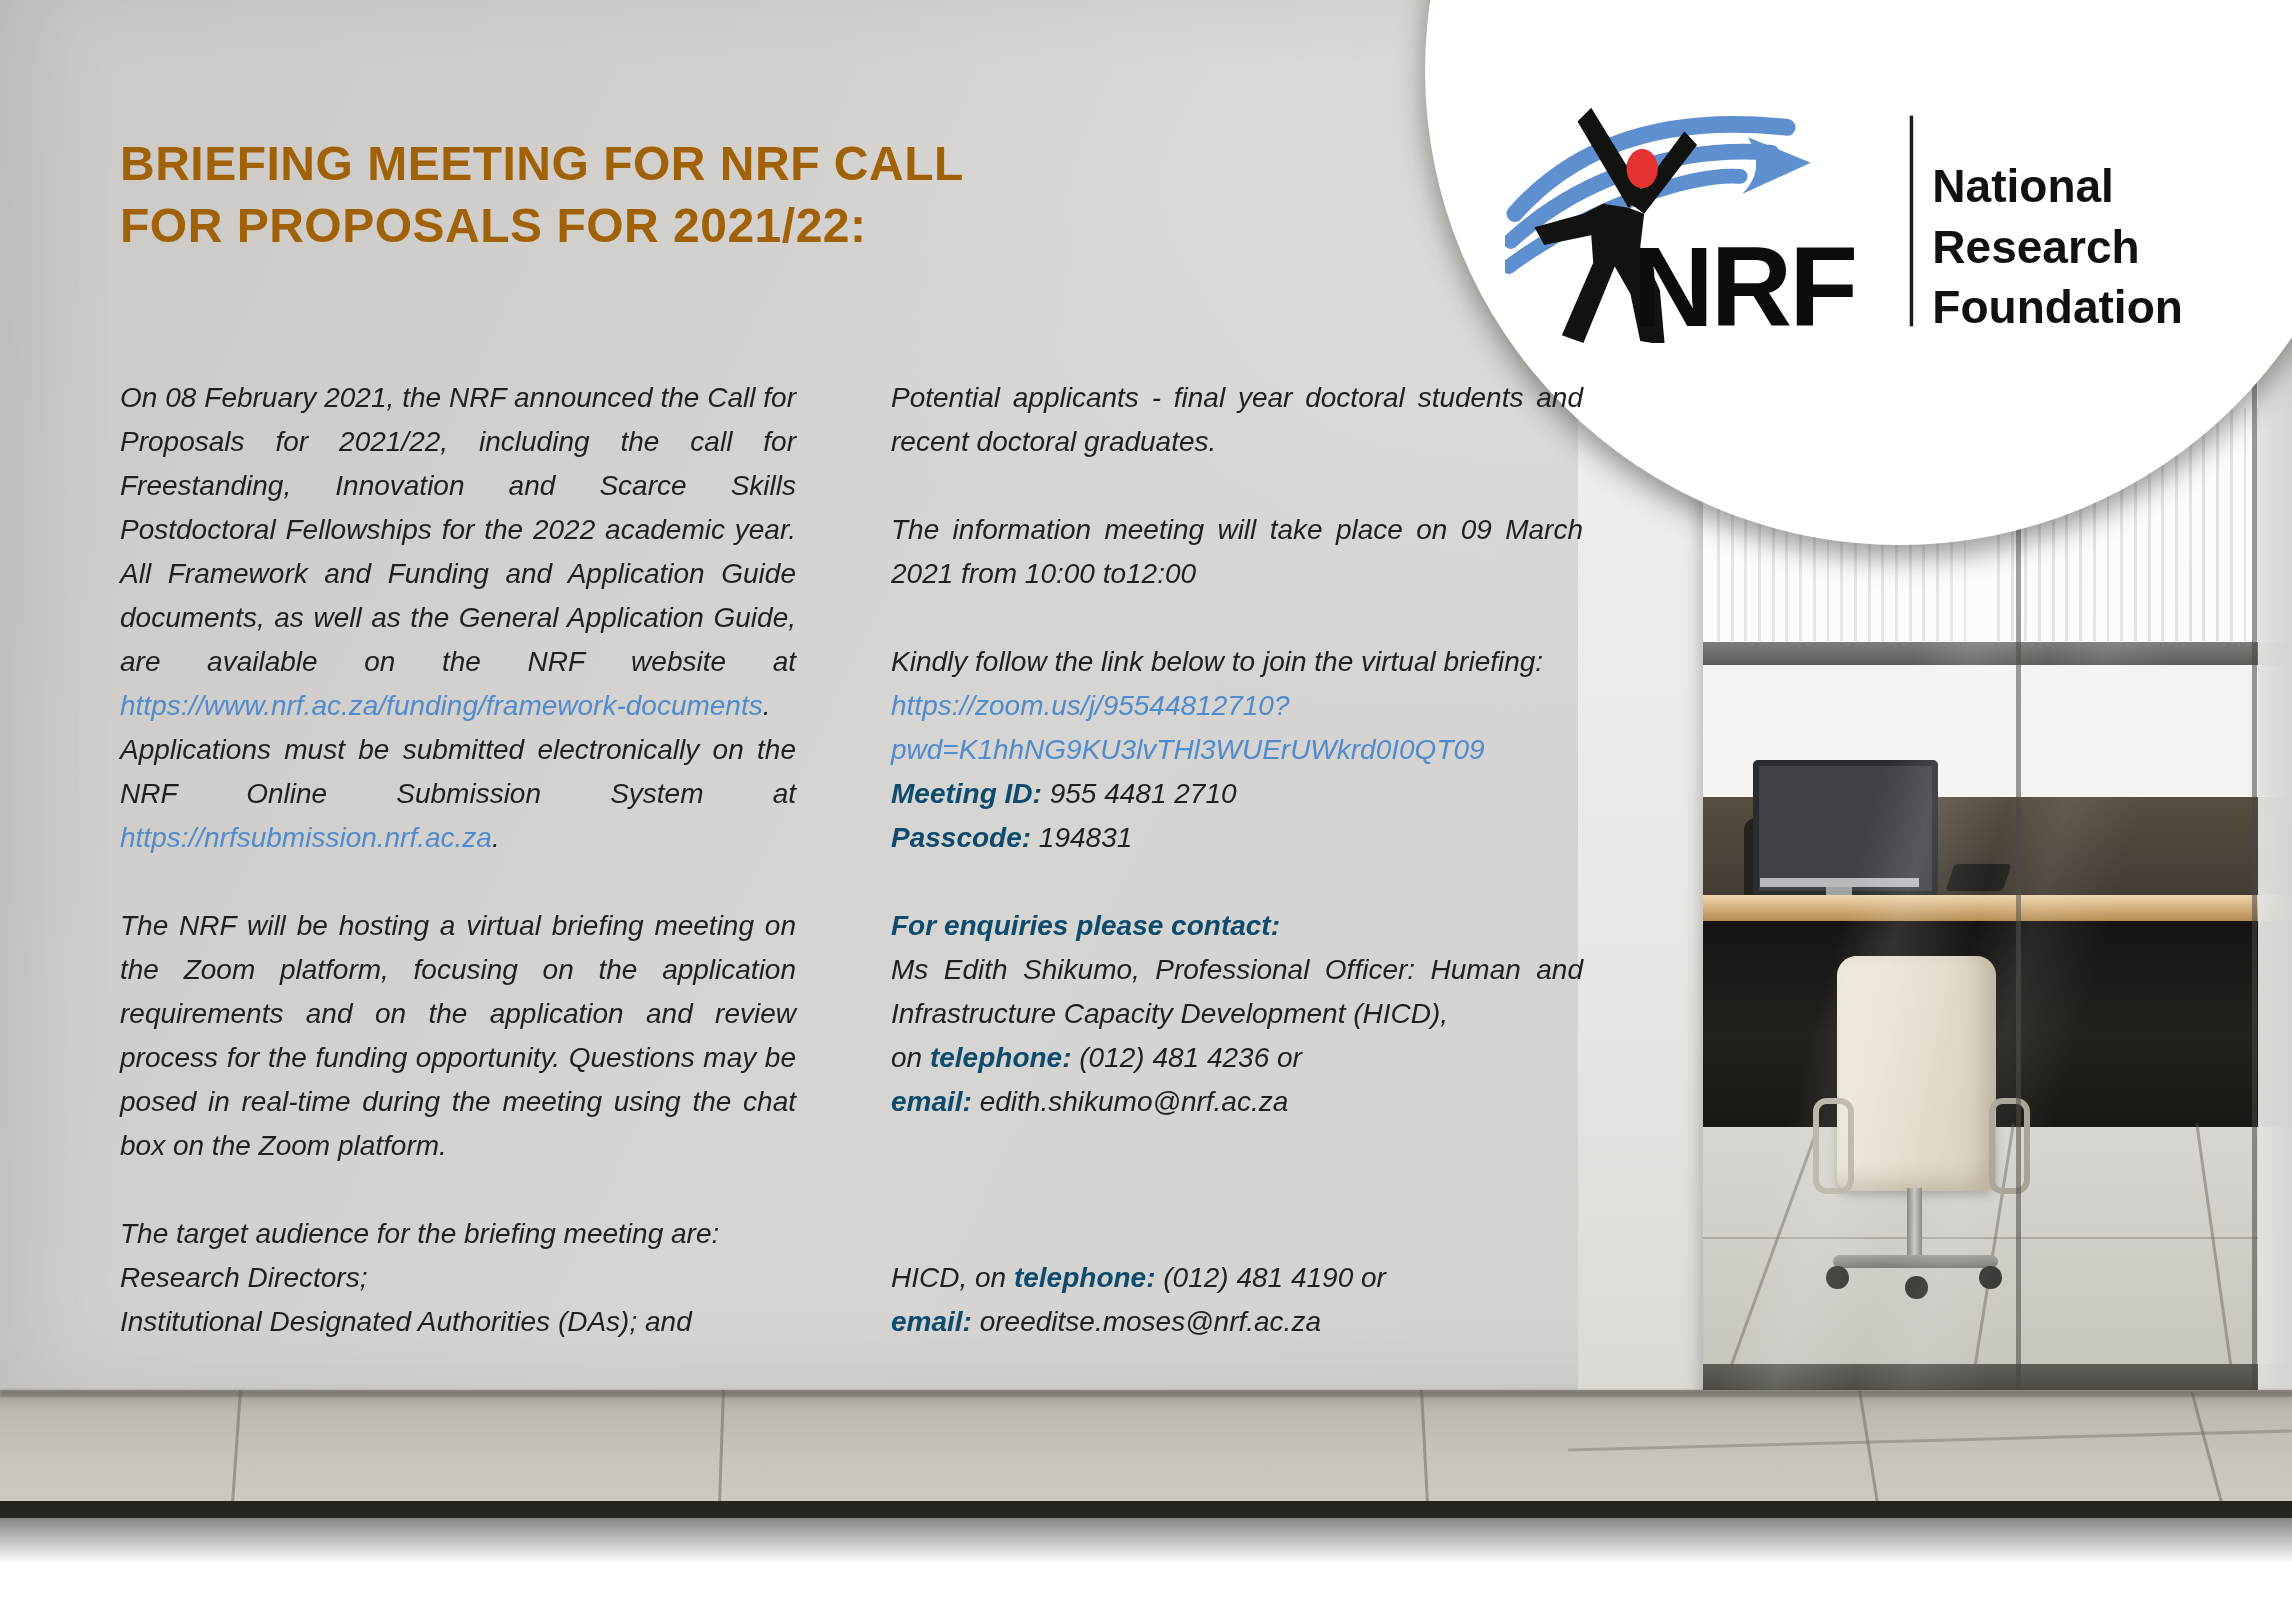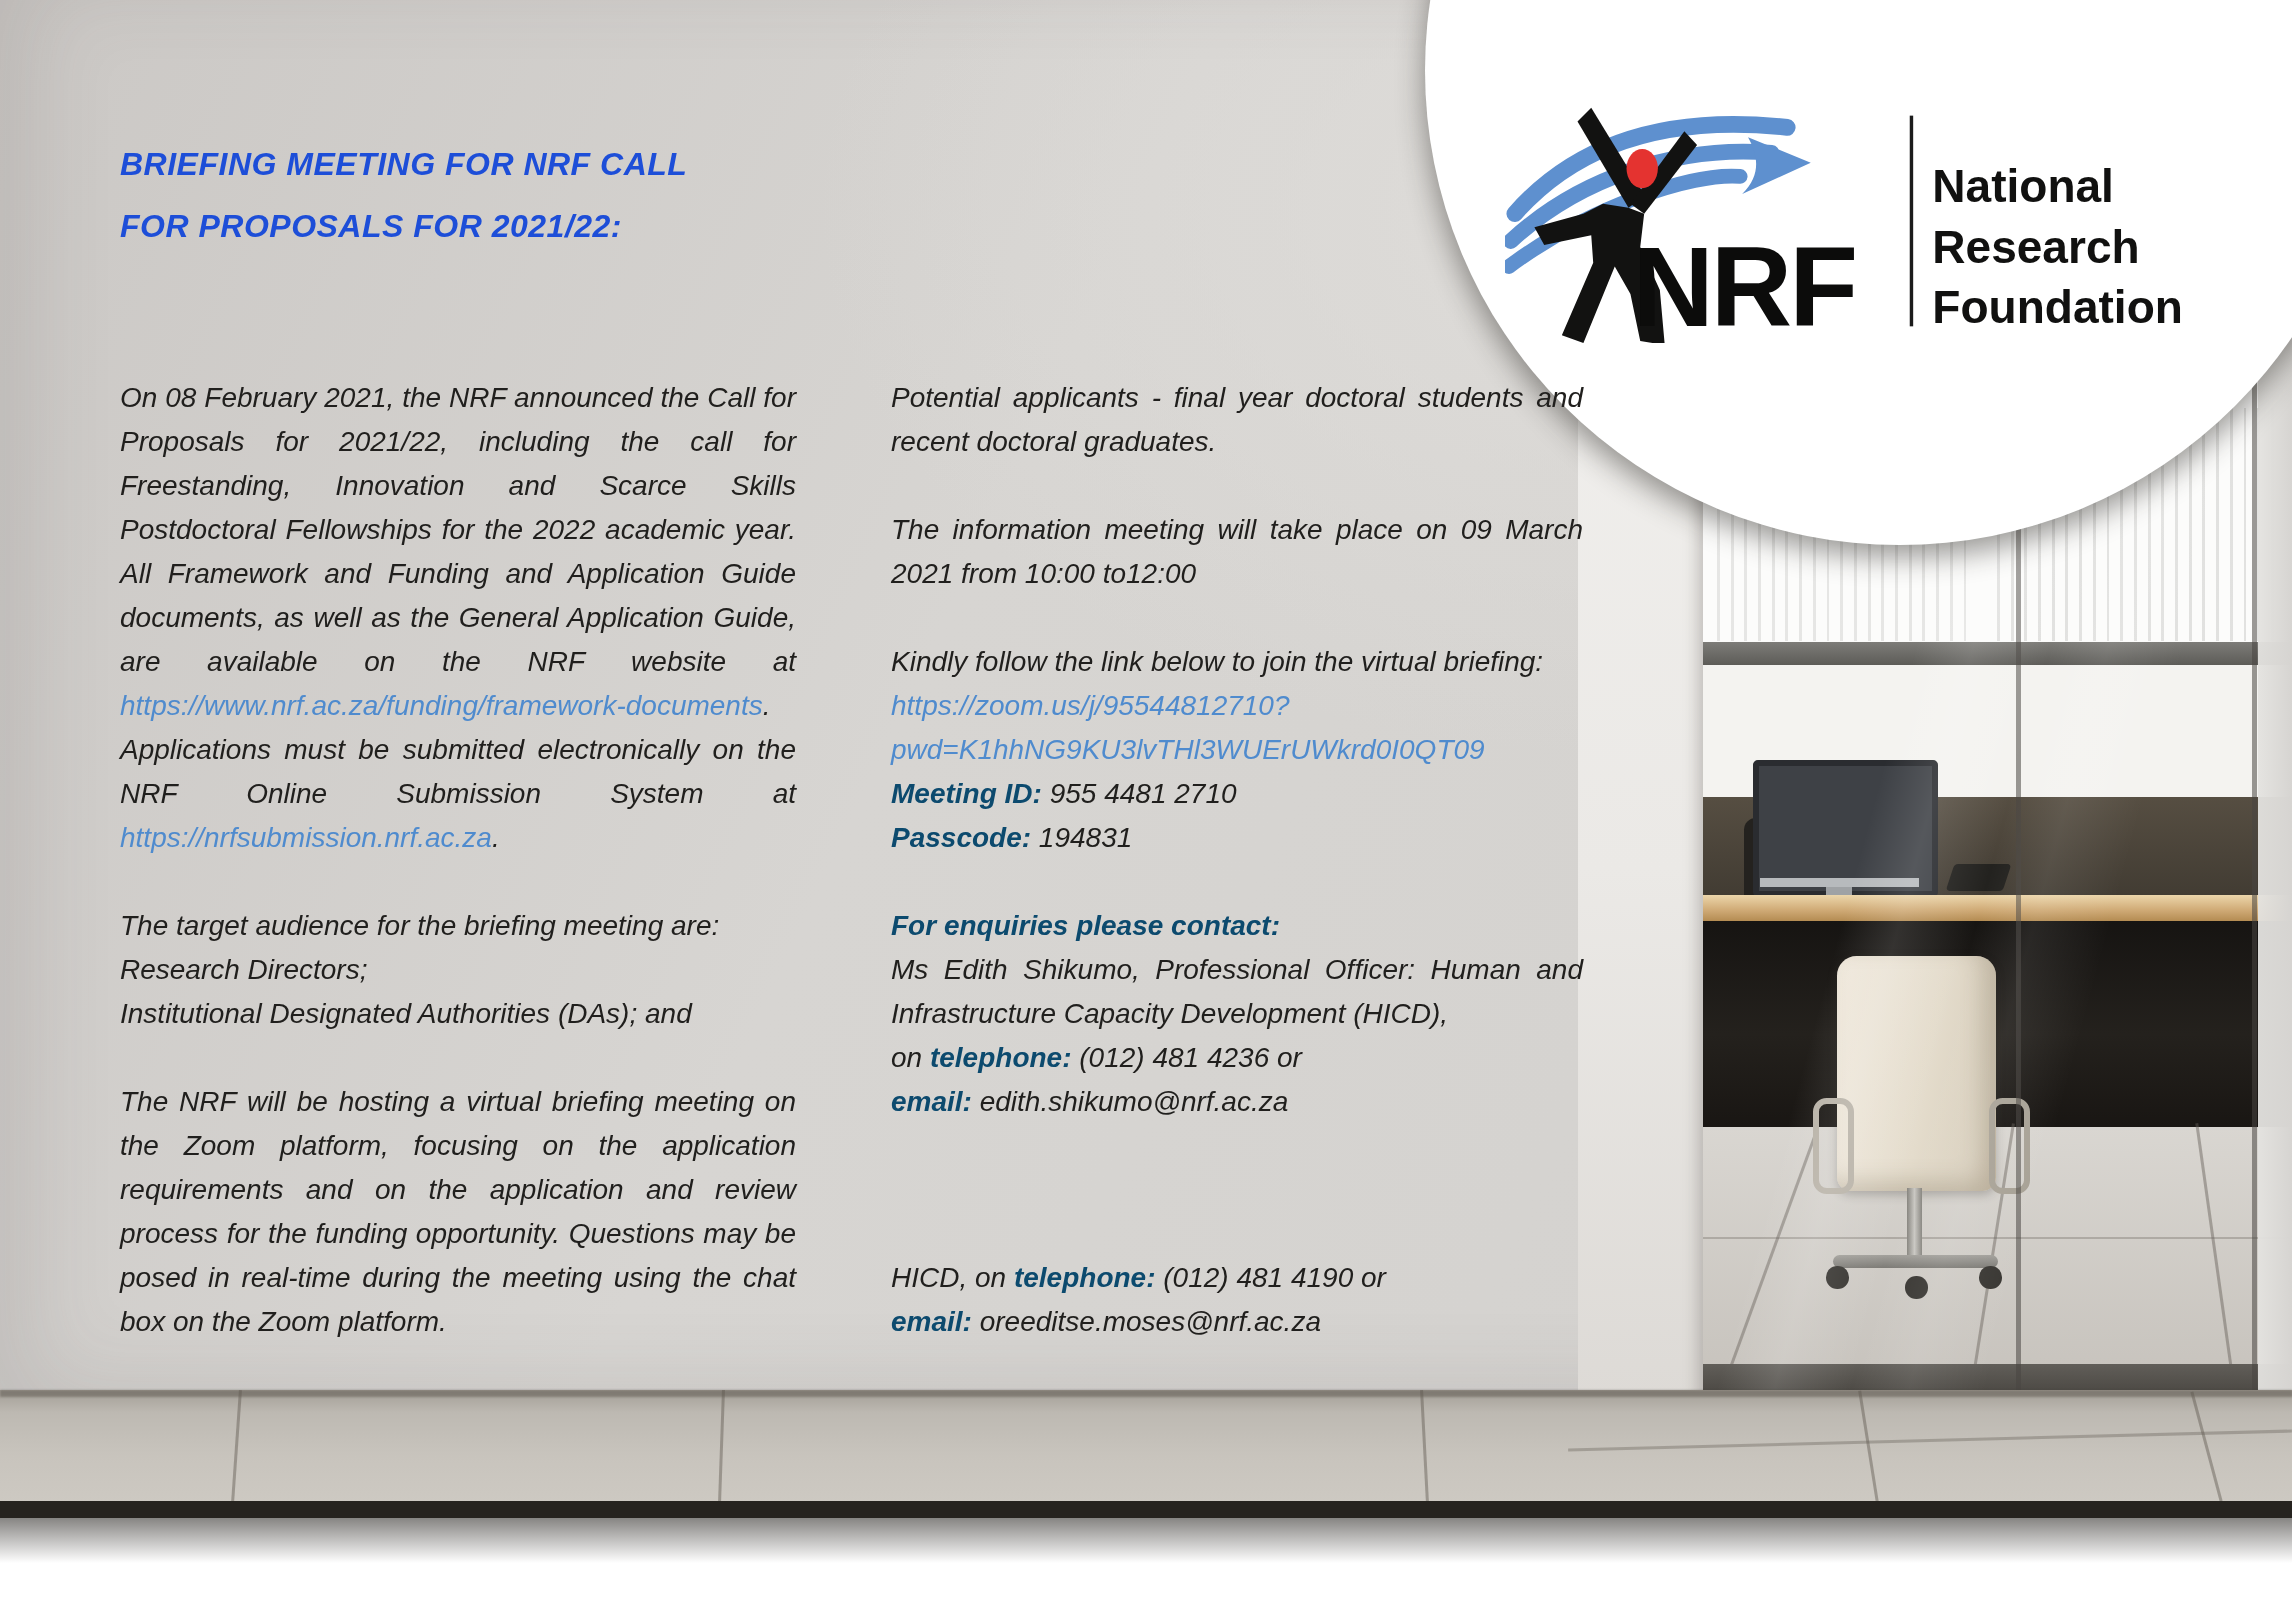--- a/index.html
+++ b/index.html
@@ -91,22 +91,22 @@
   .bottom-white{position:absolute;left:0;top:1518px;width:2293px;height:103px;background:#ffffff;}
   .bottom-white::before{content:"";position:absolute;left:0;top:0;width:100%;height:45px;
     background:linear-gradient(180deg,rgba(35,32,28,.55) 0%,rgba(35,32,28,0) 100%);}
 
   
   .logo-circle{position:absolute;left:1425px;top:-404px;width:949px;height:949px;border-radius:50%;
     background:#ffffff;box-shadow:0 11.8px 29px rgba(30,28,25,.45);}
   .logo-svg{position:absolute;left:1505px;top:98px;width:686px;height:245px;}
 
   
-  .title{position:absolute;left:120px;top:133px;color:#1d4ed8;font-weight:800;
-    font-size:32px;line-height:62px;letter-spacing:0.5px;font-style:italic;}
+  .title{position:absolute;left:120px;top:133px;color:#a16207;font-weight:800;
+    font-size:48px;line-height:62px;letter-spacing:0.5px;}
   .subtitle{position:absolute;left:120px;top:265px;color:#1d1c1a;font-size:41px;line-height:49px;font-weight:400;}
   .col{position:absolute;top:376px;color:#201f1d;font-size:28px;line-height:44px;}
   .col-left{left:120px;width:676px;}
   .col-right{left:891px;width:692px;}
   .col p{margin:0 0 44px 0;text-align:justify;font-style:italic;}
   .seg-plain{color:#201f1d;}
   .seg-link{color:#4f8bce;overflow-wrap:anywhere;}
   .seg-label{color:#0c4a6e;font-weight:bold;}
 </style>
 </head>
@@ -189,22 +189,22 @@
     </g>
   </svg>
 
   <div class="title">
     <div>BRIEFING MEETING FOR NRF CALL</div>
     <div>FOR PROPOSALS FOR 2021/22:</div>
   </div>
 
   <div class="col col-left">
     <p><span class="seg-plain">On 08 February 2021, the NRF announced the Call for Proposals for 2021/22, including the call for Freestanding, Innovation and Scarce Skills Postdoctoral Fellowships for the 2022 academic year. All Framework and Funding and Application Guide documents, as well as the General Application Guide, are available on the NRF website at </span><span class="seg-link">https://www.nrf.ac.za/funding/framework-documents</span><span class="seg-plain">. Applications must be submitted electronically on the NRF Online Submission System at </span><span class="seg-link">https://nrfsubmission.nrf.ac.za</span><span class="seg-plain">.</span></p>
+    <p><span class="seg-plain">The NRF will be hosting a virtual briefing meeting on the Zoom platform, focusing on the application requirements and on the application and review process for the funding opportunity. Questions may be posed in real-time during the meeting using the chat box on the Zoom platform.</span></p>
     <p><span class="seg-plain">The target audience for the briefing meeting are:</span><br><span class="seg-plain">Research Directors;</span><br><span class="seg-plain">Institutional Designated Authorities (DAs); and</span></p>
-    <p><span class="seg-plain">The NRF will be hosting a virtual briefing meeting on the Zoom platform, focusing on the application requirements and on the application and review process for the funding opportunity. Questions may be posed in real-time during the meeting using the chat box on the Zoom platform.</span></p>
   </div>
 
   <div class="col col-right">
     <p><span class="seg-plain">Potential applicants - final year doctoral students and recent doctoral graduates.</span></p>
     <p><span class="seg-plain">The information meeting will take place on 09 March 2021 from 10:00 to12:00</span></p>
     <p><span class="seg-plain">Kindly follow the link below to join the virtual briefing:</span><br><span class="seg-link">https://zoom.us/j/95544812710?pwd=K1hhNG9KU3lvTHl3WUErUWkrd0I0QT09</span><br><span class="seg-label">Meeting ID:</span><span class="seg-plain"> 955 4481 2710</span><br><span class="seg-label">Passcode:</span><span class="seg-plain"> 194831</span></p>
     <p><span class="seg-label">For enquiries please contact:</span><br><span class="seg-plain">Ms Edith Shikumo, Professional Officer: Human and Infrastructure Capacity Development (HICD),</span><br><span class="seg-plain">on </span><span class="seg-label">telephone:</span><span class="seg-plain"> (012) 481 4236 or</span><br><span class="seg-label">email:</span><span class="seg-plain"> edith.shikumo@nrf.ac.za</span></p>
     <p><br><br><span class="seg-plain">HICD, on </span><span class="seg-label">telephone:</span><span class="seg-plain"> (012) 481 4190 or</span><br><span class="seg-label">email:</span><span class="seg-plain"> oreeditse.moses@nrf.ac.za</span></p>
   </div>
 

